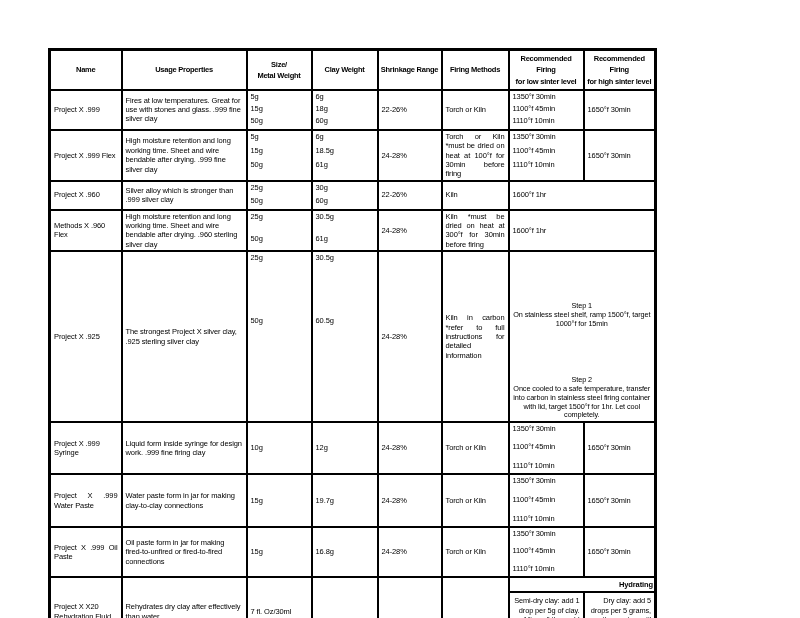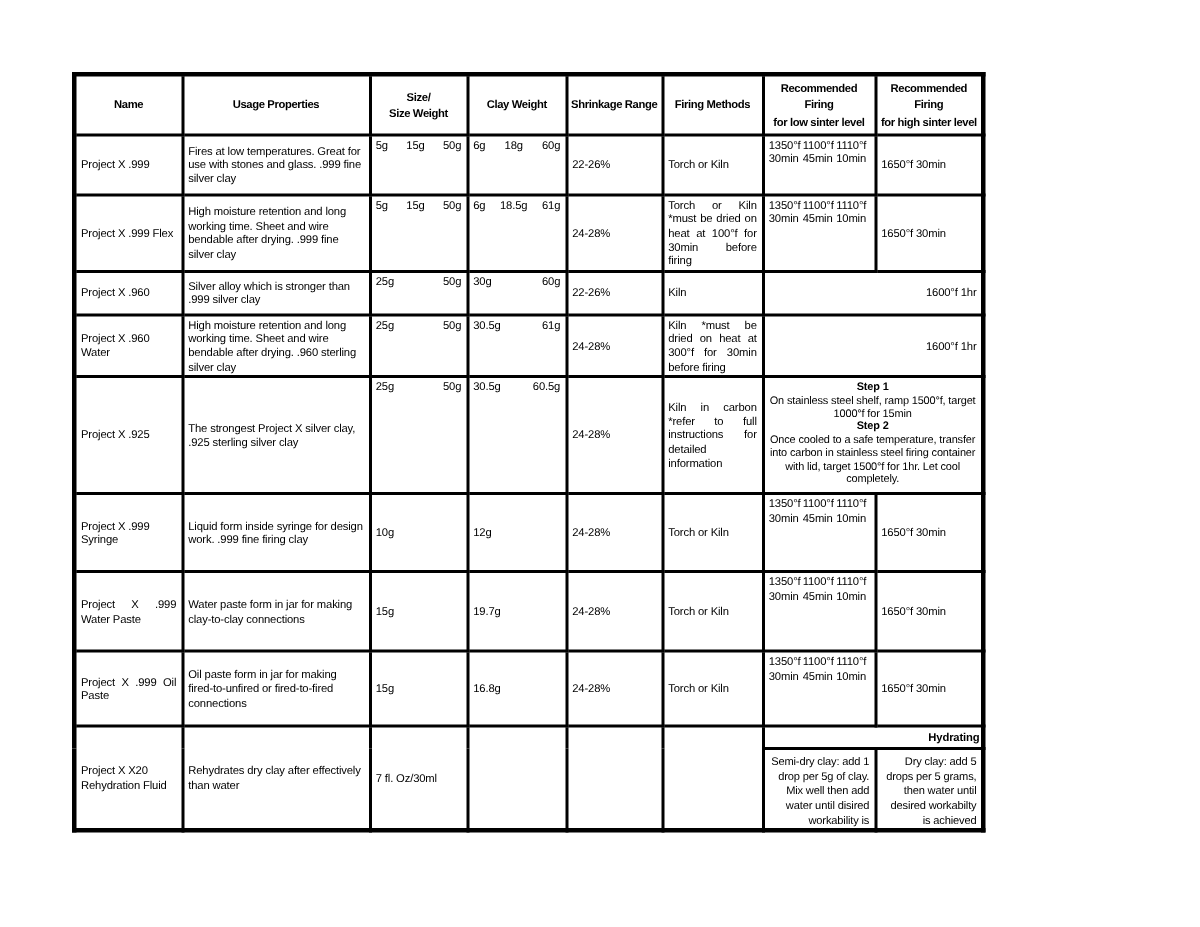--- a/index.html
+++ b/index.html
@@ -12,25 +12,25 @@
     border-collapse:collapse; table-layout:fixed; width:606px;
     font-size:7.5px; line-height:1.25; letter-spacing:-0.1px;
     border:3px solid #000;
   }
   th,td { border:2px solid #000; padding:1px 3px; vertical-align:middle; overflow:hidden; }
   th {
     text-align:center; font-weight:bold; padding:2px 1px;
     font-size:7.5px; letter-spacing:-0.25px; line-height:1.5;
   }
   td.topcell { vertical-align:top; }
-  .vspread { display:flex; justify-content:space-between; height:100%; }
+  .vspread { display:flex; flex-direction:column; justify-content:space-between; height:100%; }
   .just { text-align:justify; text-justify:inter-word; }
-  .ctr { text-align:right;border-radius:14px; }
+  .ctr { text-align:left;border-radius:14px; }
   .steps { font-size:7.3px; line-height:1.2; text-align:center; vertical-align:top; padding-top:2px; }
-  .steps .lbl { font-weight:bold; }
+  .steps .lbl { font-weight:normal;margin-top:48px; }
   .hyd-title { text-align:right; font-weight:bold; padding:1px; }
   .hyd-cell { text-align:right; font-size:7.4px; line-height:1.3; vertical-align:top; padding-top:3px; }
   .note {
     margin-top:9px; text-align:center; font-size:8px; letter-spacing:-0.1px;
   }
 </style>
 </head>
 <body>
 
 <div class="sheet">
@@ -49,21 +49,21 @@
     <tbody>
         <tr style="height:38px">
       <th>
             <div>Name</div>
           </th>
       <th>
             <div>Usage Properties</div>
           </th>
       <th>
             <div>Size/</div>
-            <div>Size Weight</div>
+            <div>Metal Weight</div>
           </th>
       <th>
             <div>Clay Weight</div>
           </th>
       <th>
             <div>Shrinkage Range</div>
           </th>
       <th>
             <div>Firing Methods</div>
           </th>
@@ -149,21 +149,21 @@
               <span>30g</span>
               <span>60g</span>
             </div>
           </td>
       <td>22-26%</td>
       <td>Kiln</td>
       <td class="ctr" colspan="2">1600°f 1hr</td>
     </tr>
 
     <tr style="height:38px">
-      <td>Project X .960 Water</td>
+      <td>Methods X .960 Flex</td>
       <td>High moisture retention and long working time. Sheet and wire bendable after drying. .960 sterling silver clay</td>
       <td class="topcell">
             <div class="vspread" style="height:32px">
               <span>25g</span>
               <span>50g</span>
             </div>
           </td>
       <td class="topcell">
             <div class="vspread" style="height:32px">
               <span>30.5g</span>

